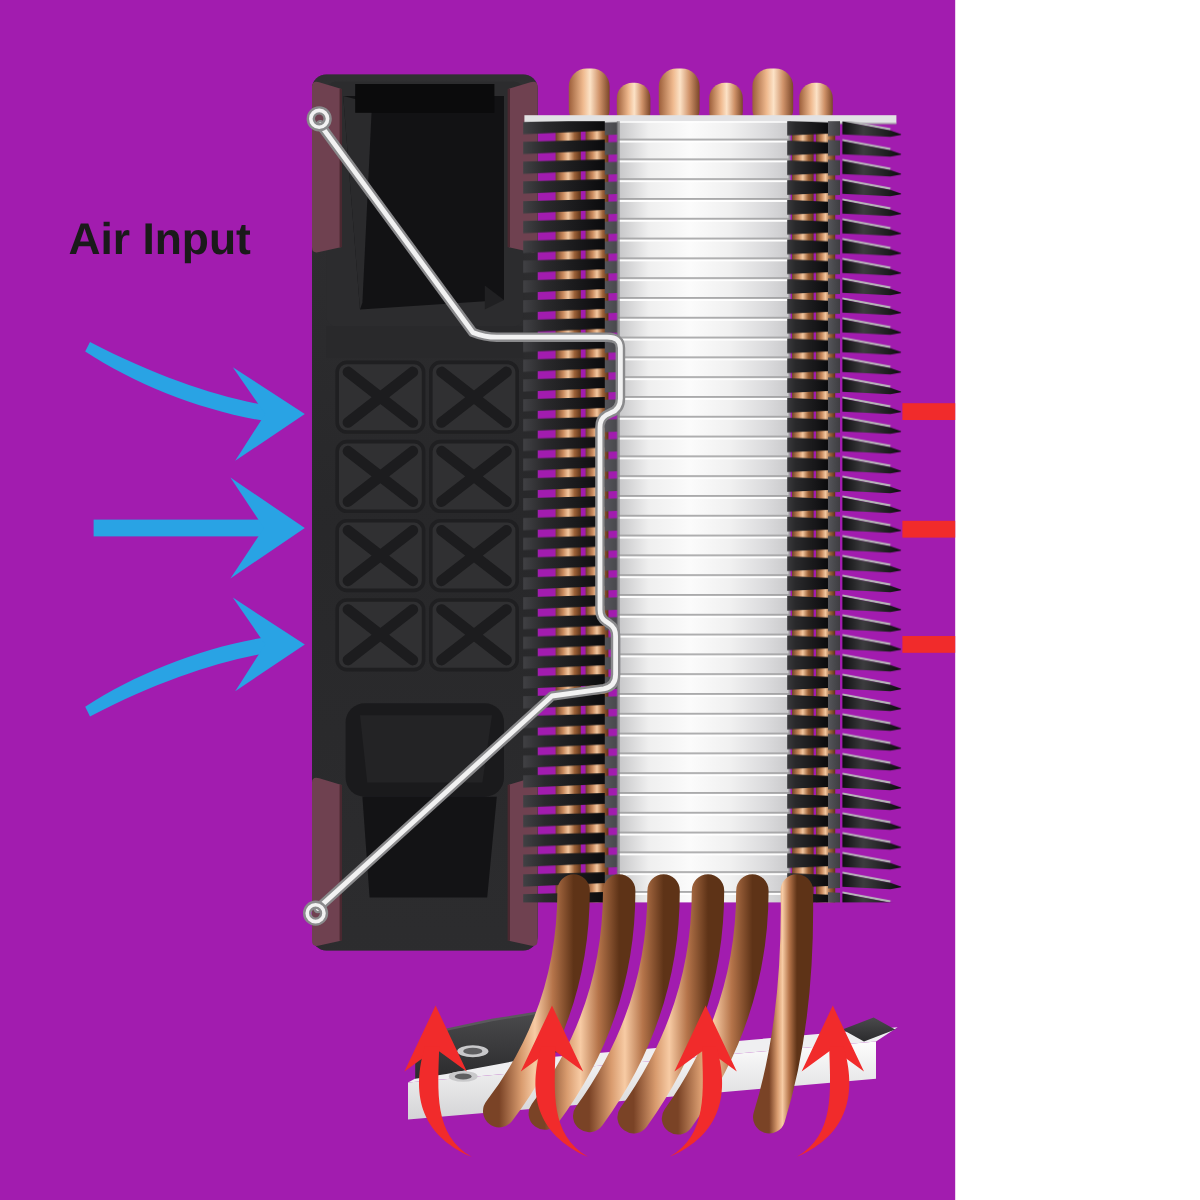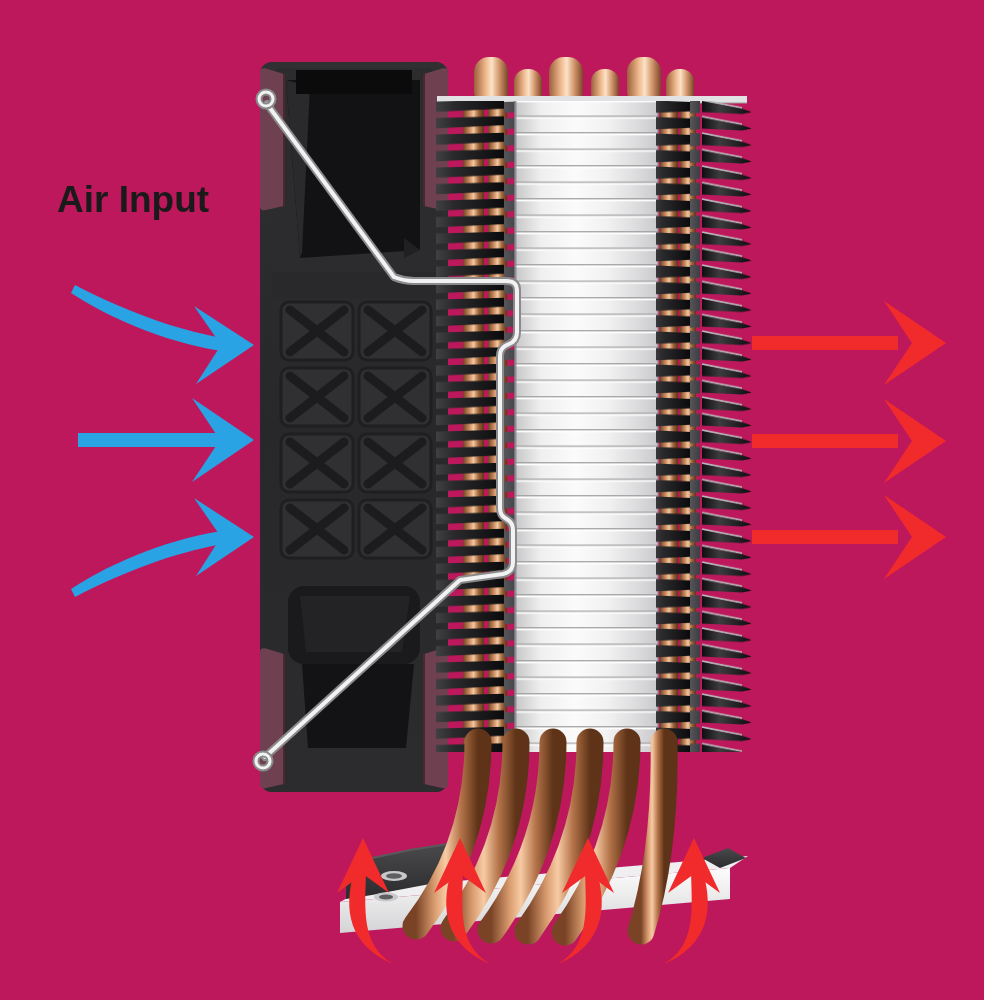--- a/index.html
+++ b/index.html
@@ -1,16 +1,16 @@
 <!DOCTYPE html>
 <html style="--label-text: #1a1a1a; --input-arrows: #29a3e4; --output-arrows: #f12b2b; --heat-arrows: #f12b2b; --fan-body: #2a2a2c; --fan-pads: #6f4150; --fin-front-light: #f2f2f2; --fin-side-dark: #1c1c1e; --heat-pipe-copper: #d99c6f; --base-plate: #efefef; --mount-bracket: #3a3a3c; --clip-wire: #f2f2f2;"><head>
 <meta charset="utf-8">
 <style>
   html,body{margin:0;padding:0;background:#ffffff;}
-  .stage{position:relative;width:984px;height:1000px;background:#be185d;overflow:hidden;
+  .stage{position:relative;width:796px;height:1000px;background:#a21caf;overflow:hidden;
          font-family:"Liberation Sans",sans-serif;}
   svg{display:block;}
   .label{fill:var(--label-text,#1a1a1a);font-family:"Liberation Sans",sans-serif;
          font-weight:700;font-size:37px;}
   .arrow-in{fill:var(--input-arrows,#29a3e4);}
   .arrow-out{fill:var(--output-arrows,#f12b2b);}
   .arrow-heat{fill:var(--heat-arrows,#f12b2b);}
   .fanbody{fill:var(--fan-body,#2a2a2c);}
   .pad{fill:var(--fan-pads,#6f4150);}
   .wire-outer{fill:none;stroke:#8a8a8c;stroke-width:8;stroke-linecap:round;stroke-linejoin:round;}

